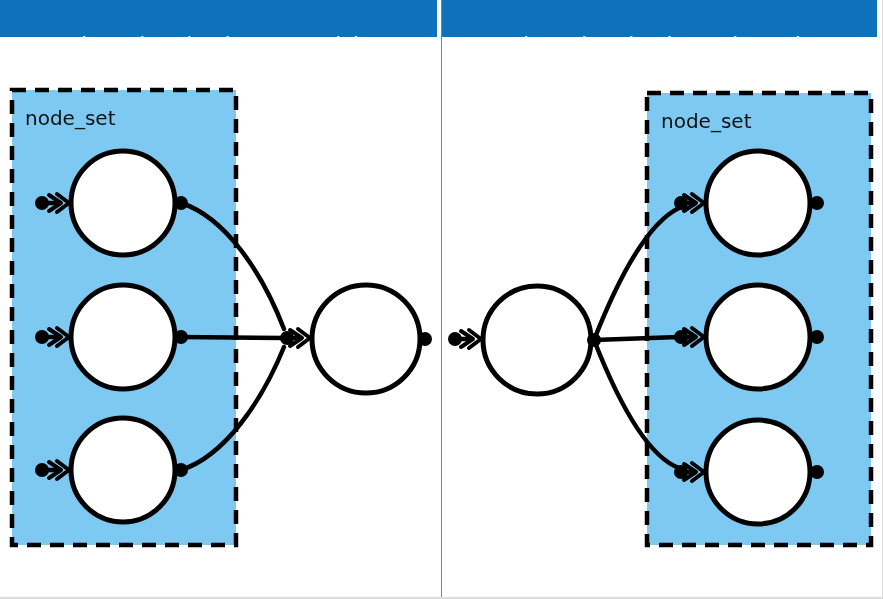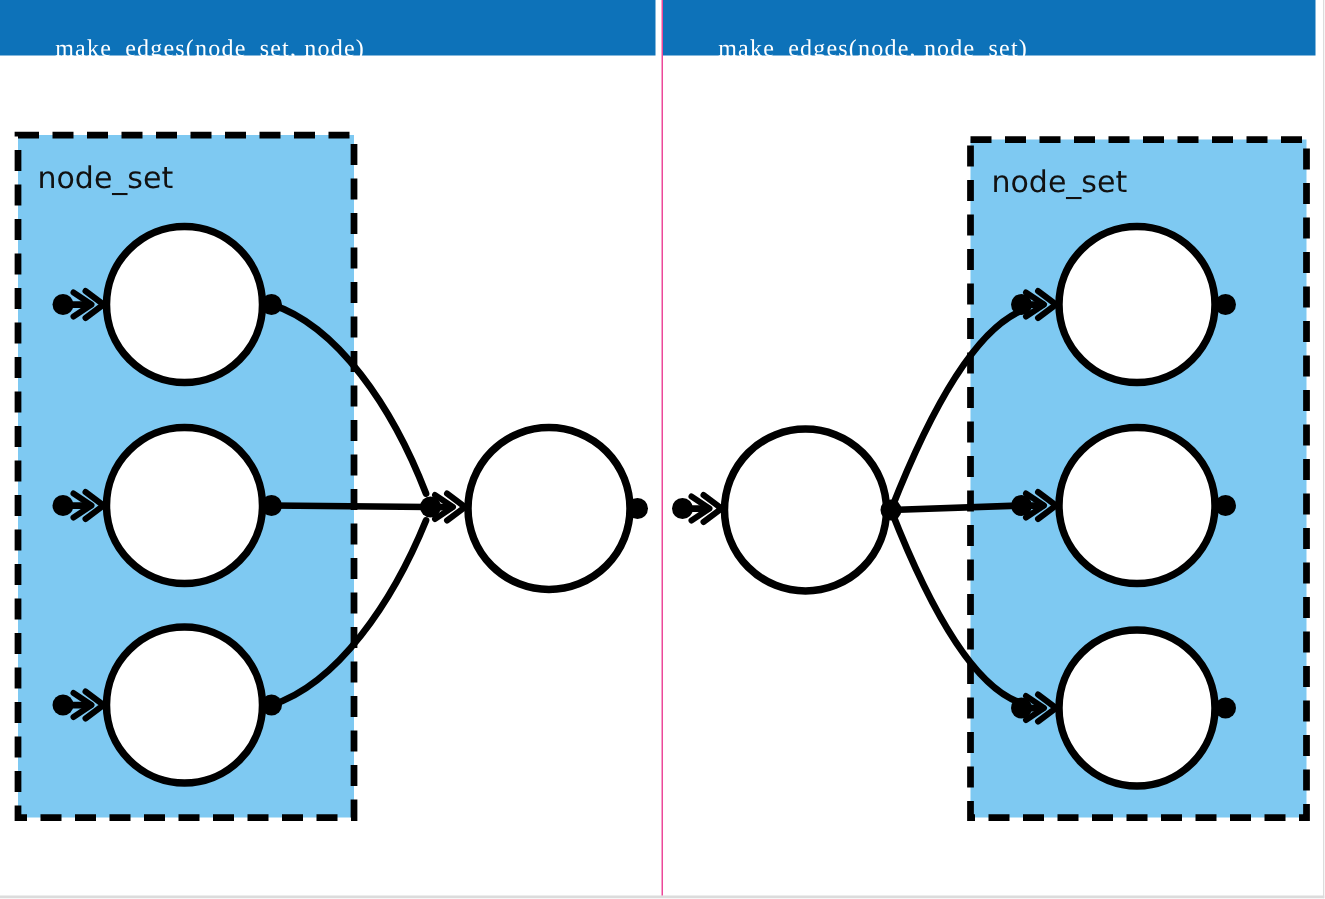--- a/index.html
+++ b/index.html
@@ -8,22 +8,22 @@
     width: 882px; height: 597px;
     border-right: 1px solid #dcdcdc;
     border-bottom: 2px solid #dcdcdc;
     display: flex; background: #ffffff;
   }
   .panel { width: 441px; display: flex; flex-direction: column; }
   .panel.right { width: 440px; border-left: 1px solid #ec4899; }
   .panel-header {
     height: 37px; box-sizing: border-box;
     background: #0d72b9; color: #ffffff;
-    font-family: Liberation Serif, serif;
-    font-size: 16px; letter-spacing: 0.8px;
+    font-family: Liberation Sans, sans-serif;
+    font-size: 22px; letter-spacing: 0.8px;
     padding: 6px 8px 0 8px; white-space: pre;
   }
   .panel.left .panel-header { margin-right: 4px; }
   .panel.right .panel-header { margin-right: 5px; }
   .diagram { display: block; }
   .cluster-label {
     font-family: "DejaVu Sans", sans-serif;
     font-size: 20px; fill: #111111;
   }
 </style>

